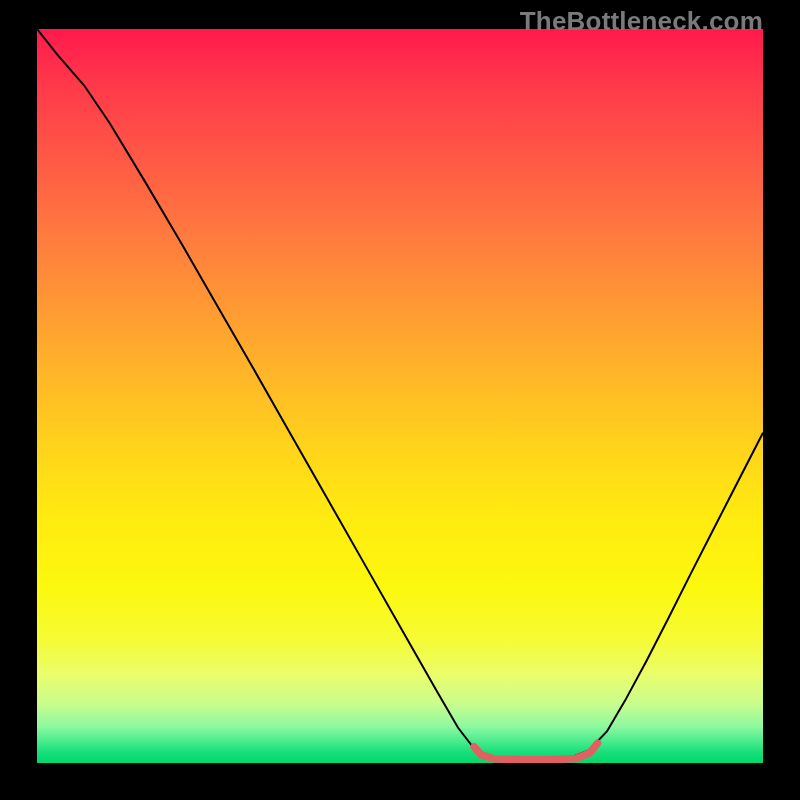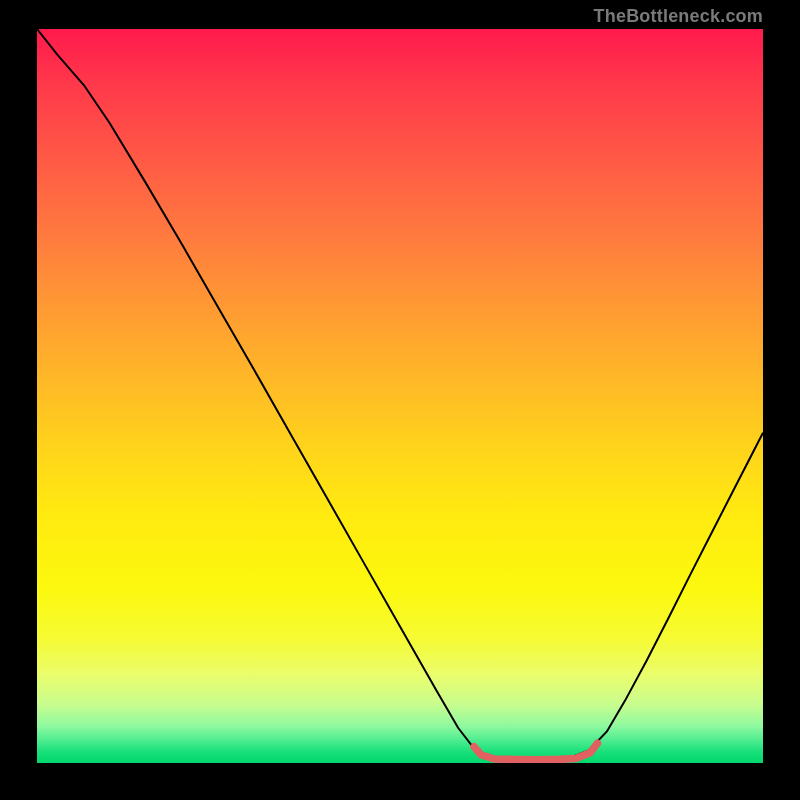--- a/index.html
+++ b/index.html
@@ -52,21 +52,21 @@
     position: absolute;
     top: 0;
     left: 0;
   }
 </style>
 </head>
 <body>
 
 <div class="frame">
   <div class="plot-area" style="left: 37px; top: 29px; width: 726px; height: 734px;"></div>
-  <div class="watermark" style="font-size: 18px; top: 6px; right: 37px;">TheBottleneck.com</div>
+  <div class="watermark" style="font-size: 26px; top: 6px; right: 37px;">TheBottleneck.com</div>
   <svg class="curve" width="800" height="800" viewBox="0 0 800 800">
       <defs>
         <clipPath id="plot-clip">
           <rect x="37" y="29" width="726" height="734"></rect>
         </clipPath>
       </defs>
       <g clip-path="url(#plot-clip)">
         <path d="M37.00 29.00 L57.33 54.69 L84.19 85.52 L109.60 122.95 L145.90 183.14 L182.20 244.80 L218.50 307.92 L254.80 371.04 L291.10 434.90 L327.40 498.76 L363.70 562.62 L400.00 626.48 L436.30 690.33 L458.08 727.77 L476.23 751.26 L494.38 758.96 L530.68 759.70 L566.98 758.96 L588.76 750.52 L606.91 731.44 L625.06 700.61 L646.84 660.24 L668.62 617.67 L690.40 574.36 L712.18 531.79 L733.96 489.22 L763.00 432.70" fill="none" stroke="#000000" stroke-width="2"></path>
         <path d="M474.05 746.85 L481.31 754.93 L494.38 758.96 L516.16 759.48 L537.94 759.70 L559.72 759.33 L575.69 758.60 L590.21 752.72 L597.47 743.18" fill="none" stroke="#e0615f" stroke-width="7.5" stroke-linecap="round" stroke-linejoin="round"></path>
       </g>

